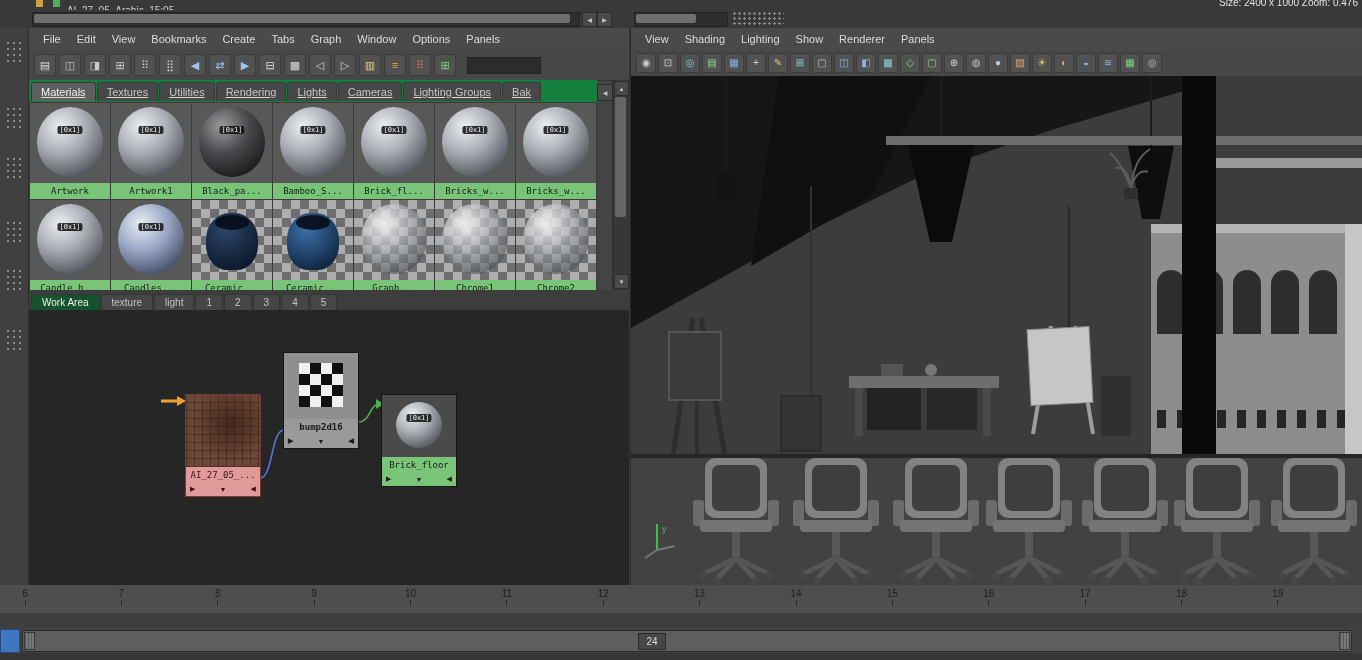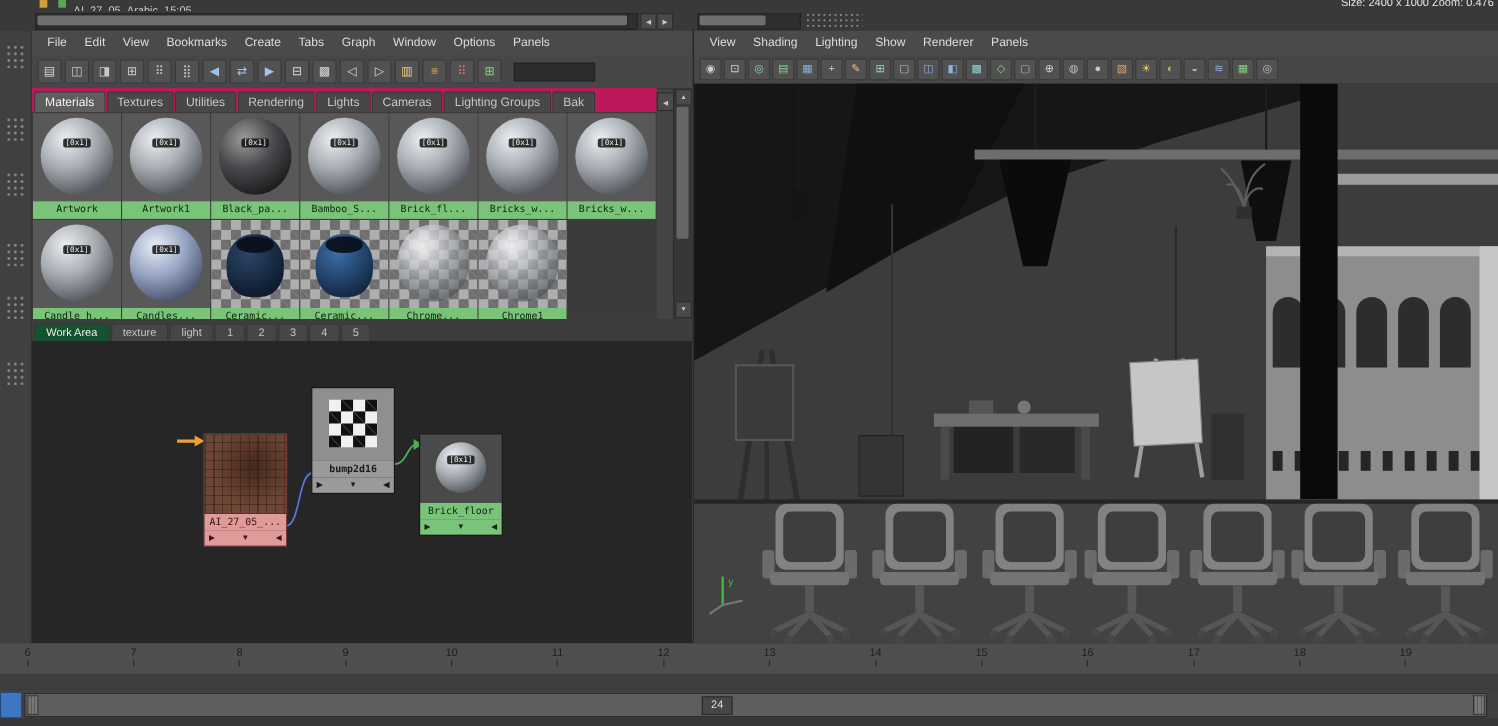--- a/index.html
+++ b/index.html
@@ -32,22 +32,22 @@
   .menu-item{font-size:11px;color:#dcdcdc;padding:2px 8px;white-space:nowrap;}
   .hs-toolbar,.vp-toolbar{position:absolute;left:0;right:0;background:#474747;border-bottom:1px solid #373737;
         display:flex;align-items:center;gap:3px;padding-left:5px;}
   .hs-toolbar{top:22px;height:30px;}
   .vp-toolbar{top:22px;height:26px;gap:2px;}
   .tool-btn{width:20px;height:20px;background:#515151;border:1px solid #3b3b3b;border-radius:2px;flex:none;
             display:flex;align-items:center;justify-content:center;font-size:11px;line-height:1;}
   .vp-toolbar .tool-btn{width:18px;height:18px;font-size:10px;}
   .hs-filter{width:66px;height:15px;background:#2c2c2c;border:1px solid #222;margin-left:8px;color:#ddd;
              font-size:10px;padding:0 3px;}
-  .hs-tabs{position:absolute;left:0;top:52px;width:566px;height:22px;background:#be185d;display:flex;
-           align-items:flex-end;gap:1px;padding-left:2px;overflow:hidden;}
+  .hs-tabs{position:absolute;left:0;top:52px;width:566px;height:22px;background:#15803d;display:flex;
+           align-items:center;gap:1px;padding-left:2px;overflow:hidden;text-decoration:underline;}
   .hs-tab{font-size:11px;color:#c6c6c6;background:#474747;padding:3px 9px;border:1px solid #373737;
           border-bottom:none;border-radius:3px 3px 0 0;white-space:nowrap;}
   .hs-tab[data-active="true"]{background:#5e5e5e;color:#f2f2f2;}
   .tab-scroll{position:absolute;top:56px;width:14px;height:15px;background:#4a4a4a;border:1px solid #2c2c2c;
               font-size:6px;color:#c8c8c8;display:flex;align-items:center;justify-content:center;}
 
   .swatches{position:absolute;left:0;top:74px;width:566px;height:188px;background:#3b3b3b;overflow:hidden;
             display:grid;grid-template-columns:repeat(7,1fr);gap:1px;padding:1px;align-content:start;}
   .swatch{position:relative;height:96px;background:#4c4c4c;}
   .swatch-img{position:absolute;left:0;top:0;right:0;height:80px;background:#585858;overflow:hidden;}
@@ -336,28 +336,35 @@
             <div class="ball"></div>
 
           </div>
           <div class="swatch-label">Ceramic...</div>
         </div>
         <div class="swatch">
           <div class="swatch-img" data-variant="chrome">
             <div class="ball"></div>
 
           </div>
-          <div class="swatch-label">Chrome...</div>
+          <div class="swatch-label">Graph...</div>
         </div>
         <div class="swatch">
           <div class="swatch-img" data-variant="chrome">
             <div class="ball"></div>
 
           </div>
           <div class="swatch-label">Chrome1</div>
+        </div>
+        <div class="swatch">
+          <div class="swatch-img" data-variant="chrome">
+            <div class="ball"></div>
+
+          </div>
+          <div class="swatch-label">Chrome2</div>
         </div>
     </div>
 
     <div class="vscroll">
       <div class="vbtn" style="top:1px;">
           <span>▲</span>
         </div>
       <div class="vthumb"></div>
       <div class="vbtn" style="bottom:1px;">
           <span>▼</span>

